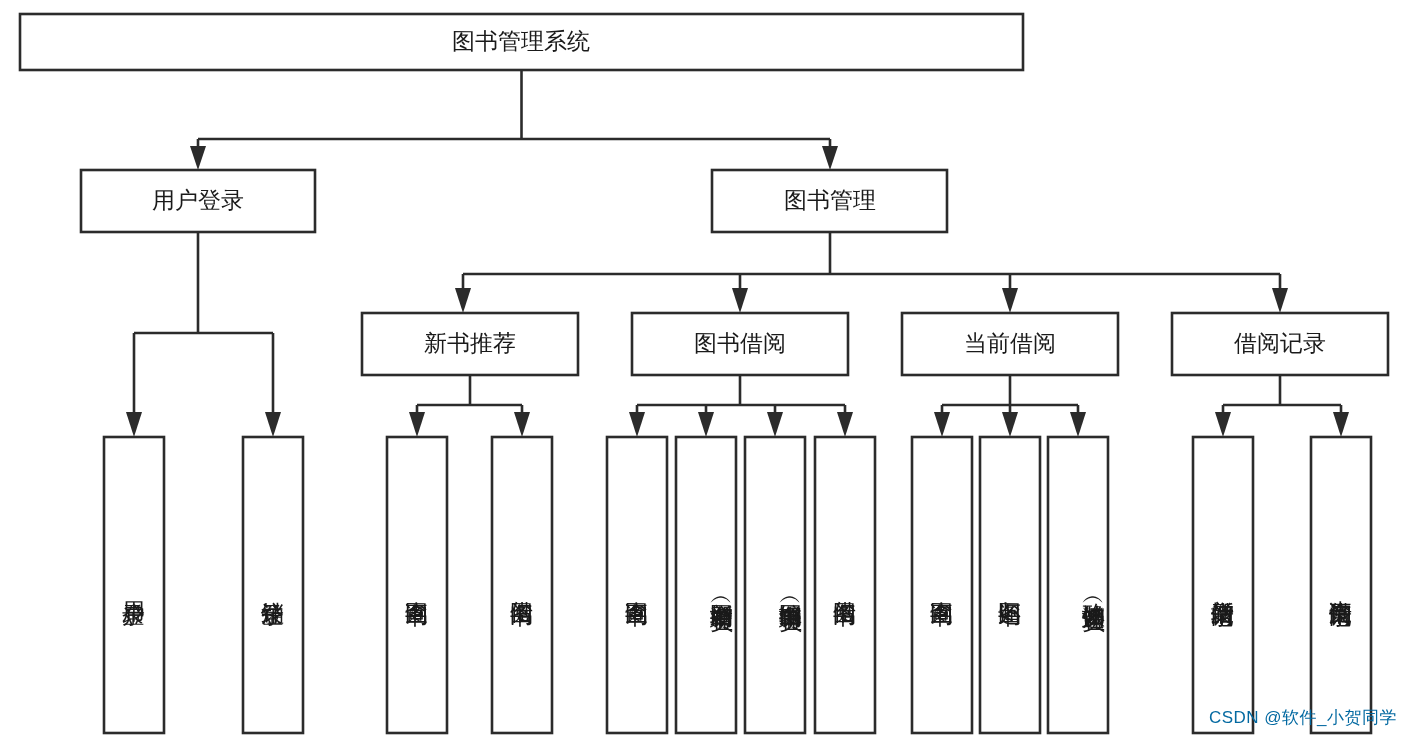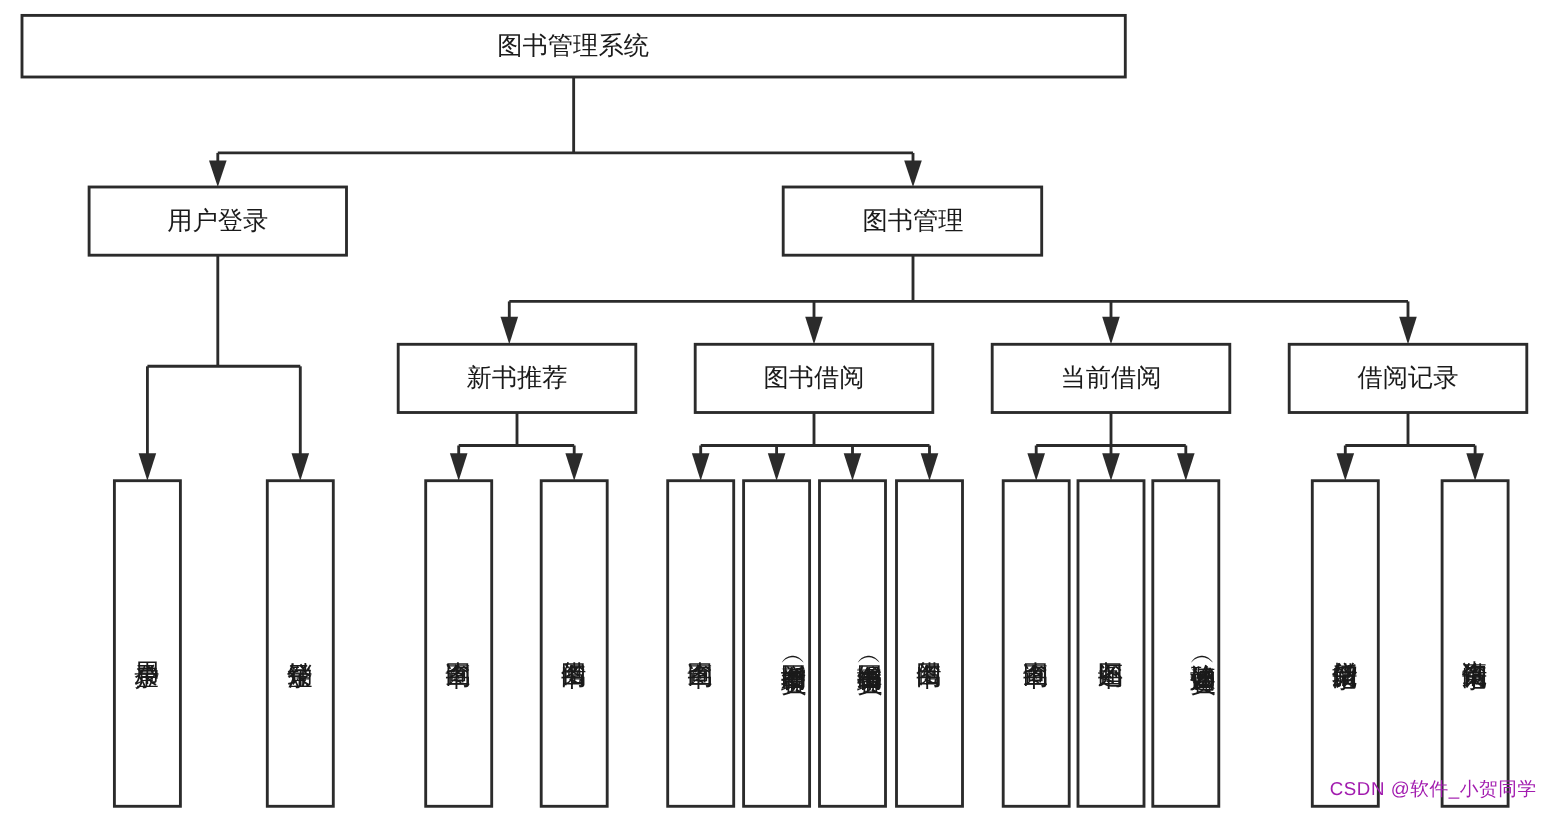--- a/index.html
+++ b/index.html
@@ -62,21 +62,21 @@
     letter-spacing: 1px;
     white-space: nowrap;
     pointer-events: none;
   }
   .watermark {
     position: absolute;
     right: 8px;
     bottom: 6px;
     font-family: "Liberation Sans", "DejaVu Sans", sans-serif;
     font-size: 17px;
-    color: #a21caf;
+    color: #0369a1;
     letter-spacing: 0.5px;
     white-space: nowrap;
   }
 </style>
 </head>
 <body>
 
 <div id="diagram-root">
 
   <svg id="flow-svg" viewBox="0 0 1405 747">

